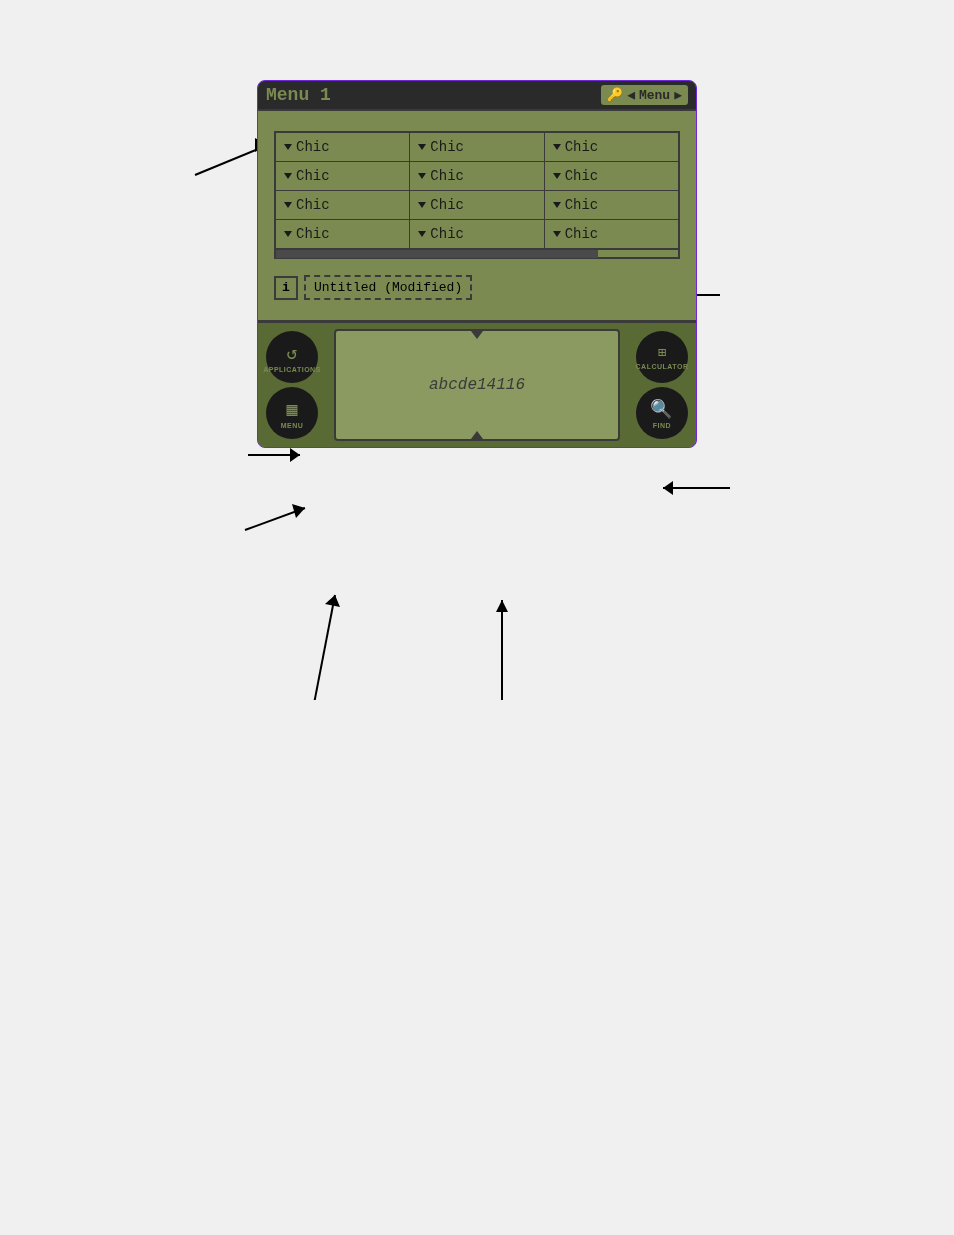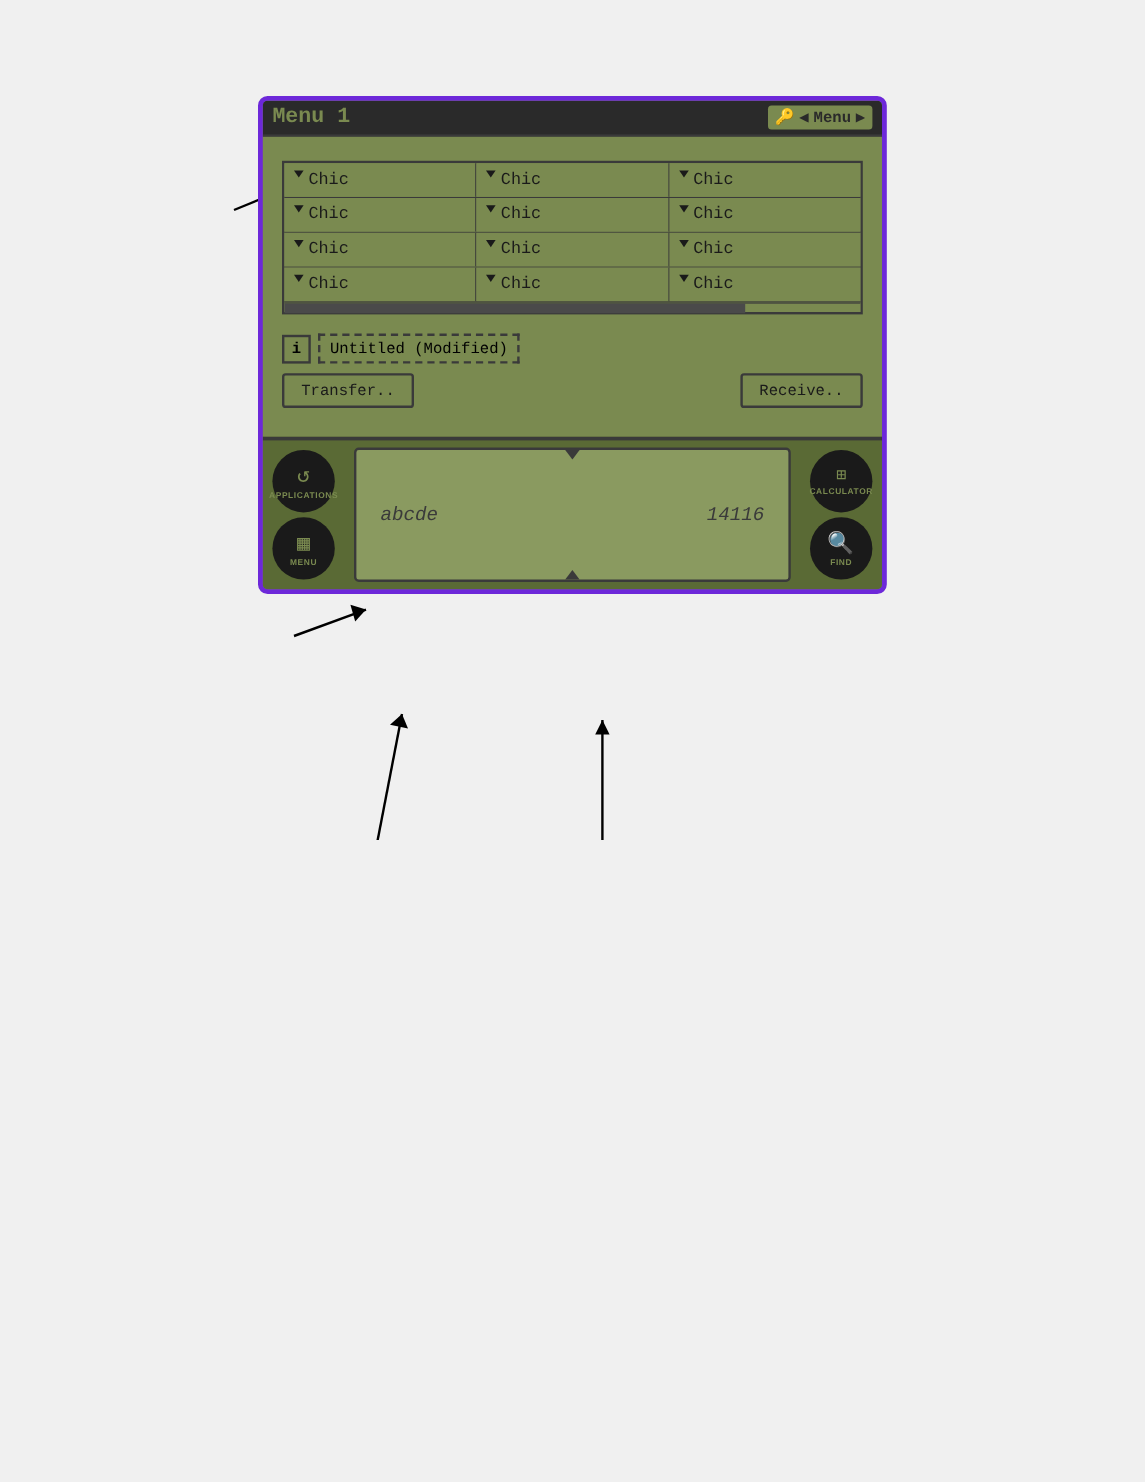--- a/index.html
+++ b/index.html
@@ -20,23 +20,23 @@
       background: #f0f0f0;
       display: flex;
       justify-content: center;
       align-items: flex-start;
       padding-top: 80px;
     }
 
     
     .pda-device {
       position: relative;
-      width: 524px;
-      background: #7a8a50;
-      border: 4px solid #6d28d9;
+      width: 440px;
+      background: #7a8a50;
+      border: 1px solid #6d28d9;
       border-radius: 8px;
       overflow: hidden;
     }
 
     
     .title-bar {
       background: #2a2a2a;
       color: #7a8a50;
       display: flex;
       align-items: center;
@@ -94,20 +94,21 @@
 
     .grid-row:last-child {
       border-bottom: none;
     }
 
     .grid-cell {
       flex: 1;
       border-right: 1px solid #3a3a3a;
       padding: 6px 8px;
       display: flex;
+      align-items: center;
       gap: 4px;
       cursor: pointer;
       background: #7a8a50;
       font-family: 'Courier New', monospace;
       font-size: 14px;
       color: #1a1a1a;
     }
 
     .grid-cell:last-child {
       border-right: none;
@@ -229,21 +230,21 @@
 
     
     .graffiti-area {
       flex: 1;
       background: #8a9a60;
       border: 2px solid #3a3a3a;
       margin: 6px 8px;
       border-radius: 4px;
       display: flex;
       align-items: center;
-      justify-content: space-between;
+      justify-content: center;
       padding: 4px 20px;
       position: relative;
     }
 
     .graffiti-divider {
       position: absolute;
       top: 0;
       left: 50%;
       transform: translateX(-50%);
       width: 0;
@@ -411,24 +412,20 @@
         </div>
       </div>
 
       <div class="info-row">
         <div class="info-icon">
           <span>i</span>
         </div>
         <div class="info-label">Untitled (Modified)</div>
       </div>
 
-      <div class="action-buttons">
-        <button class="action-btn">Transfer..</button>
-        <button class="action-btn">Receive..</button>
-      </div>
 
     </div>
 
     <div class="hardware-area">
 
       <div class="hw-side-buttons">
         <div class="hw-btn">
           <span class="hw-btn-icon">↺</span>
           <span class="hw-btn-label">APPLICATIONS</span>
         </div>

